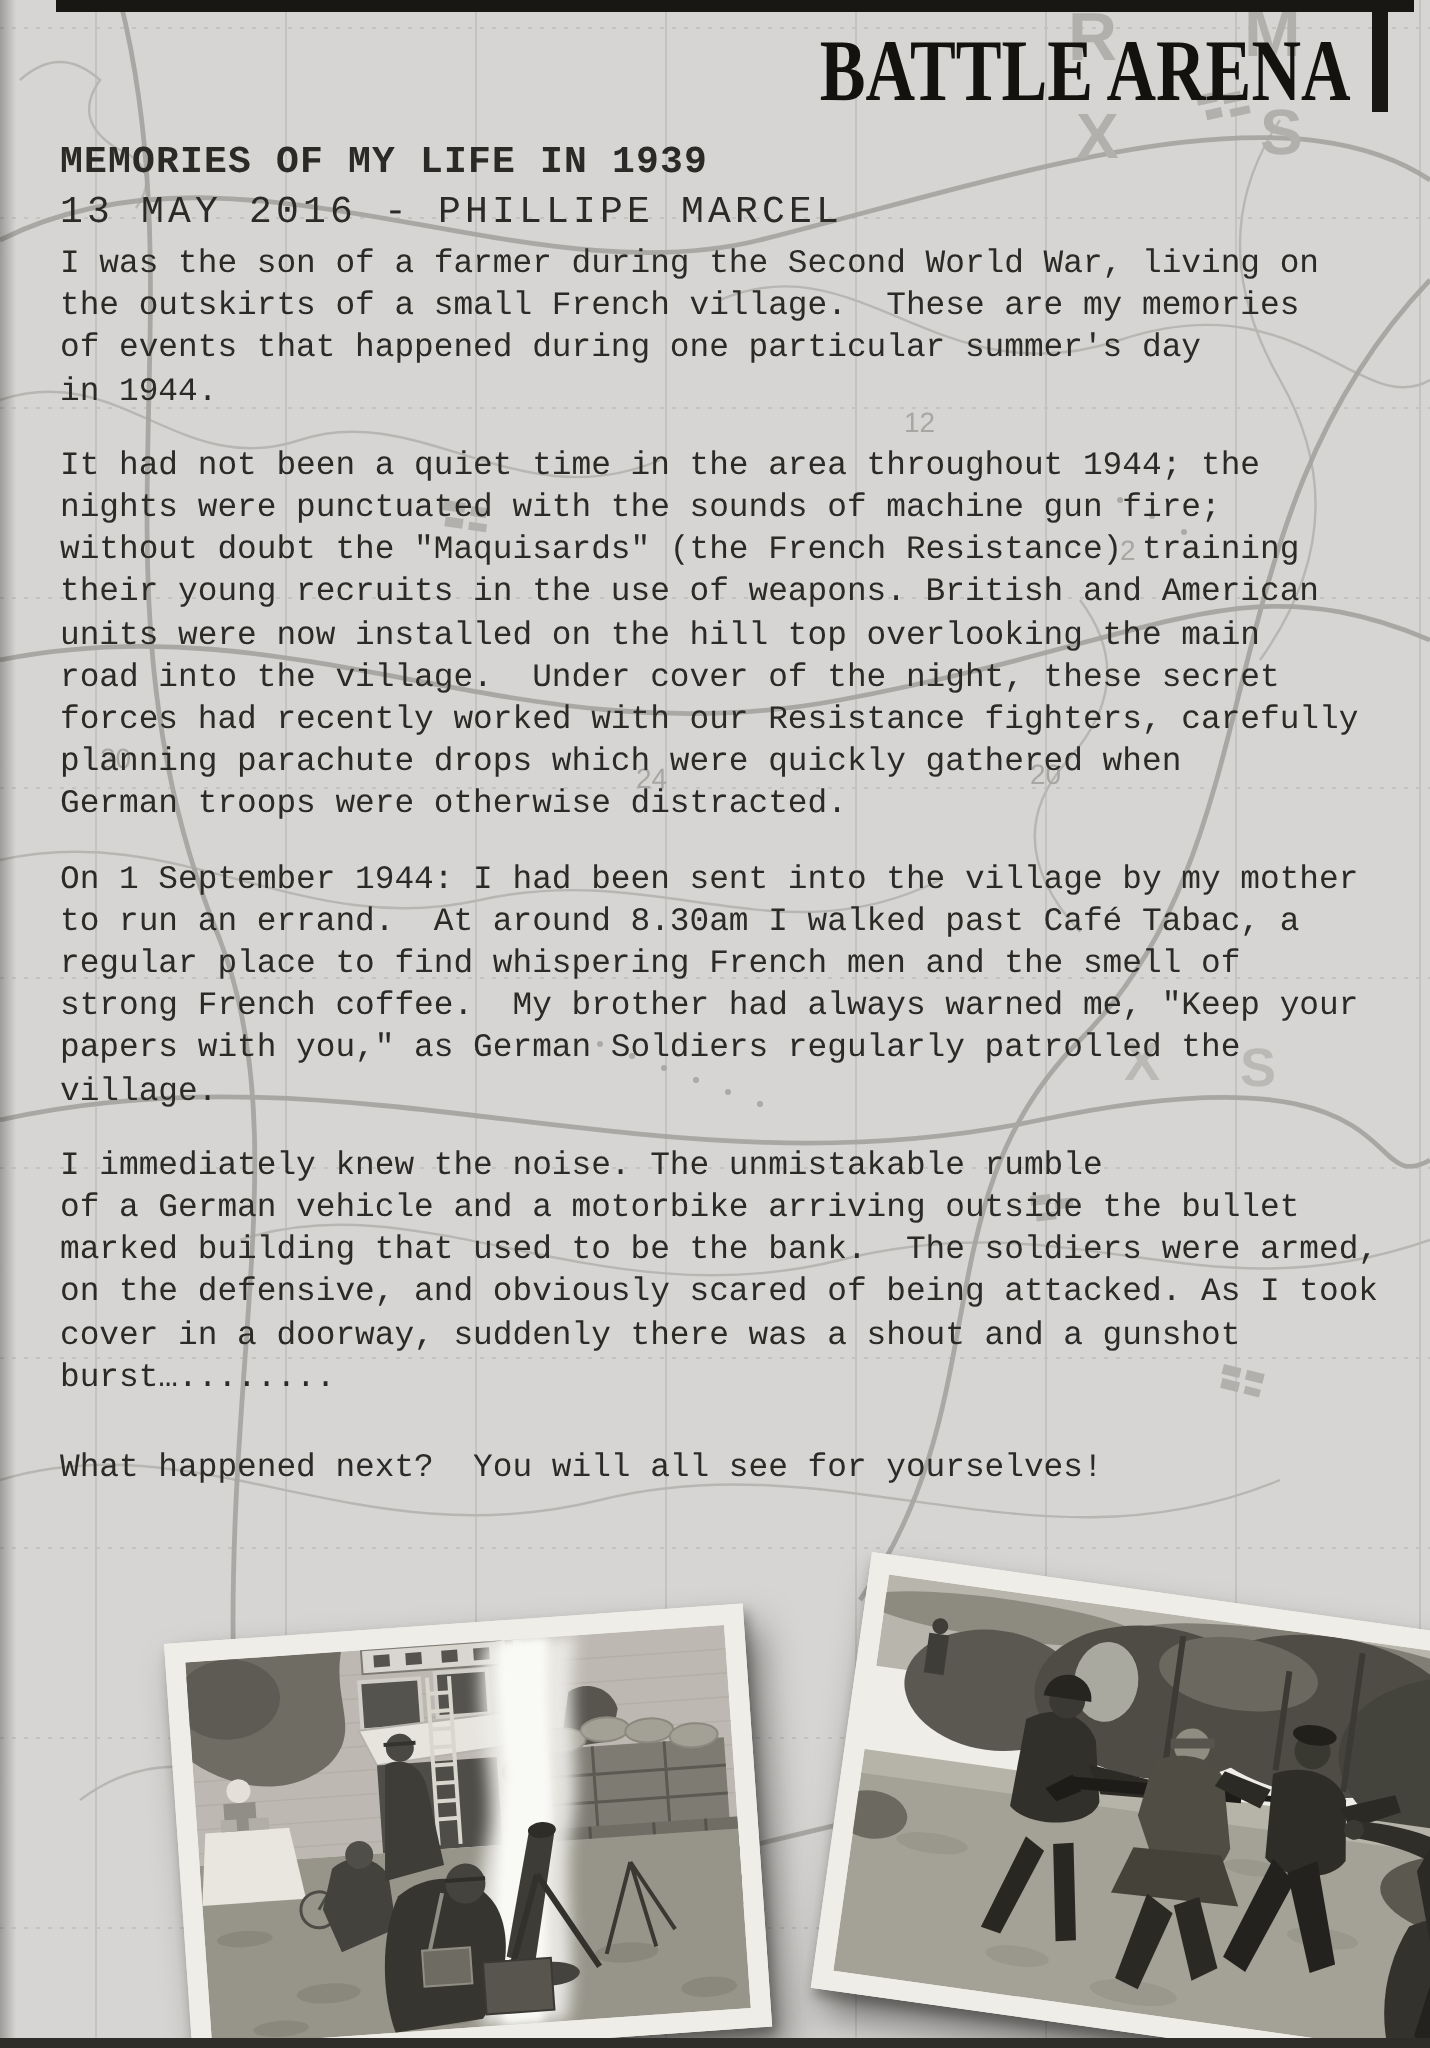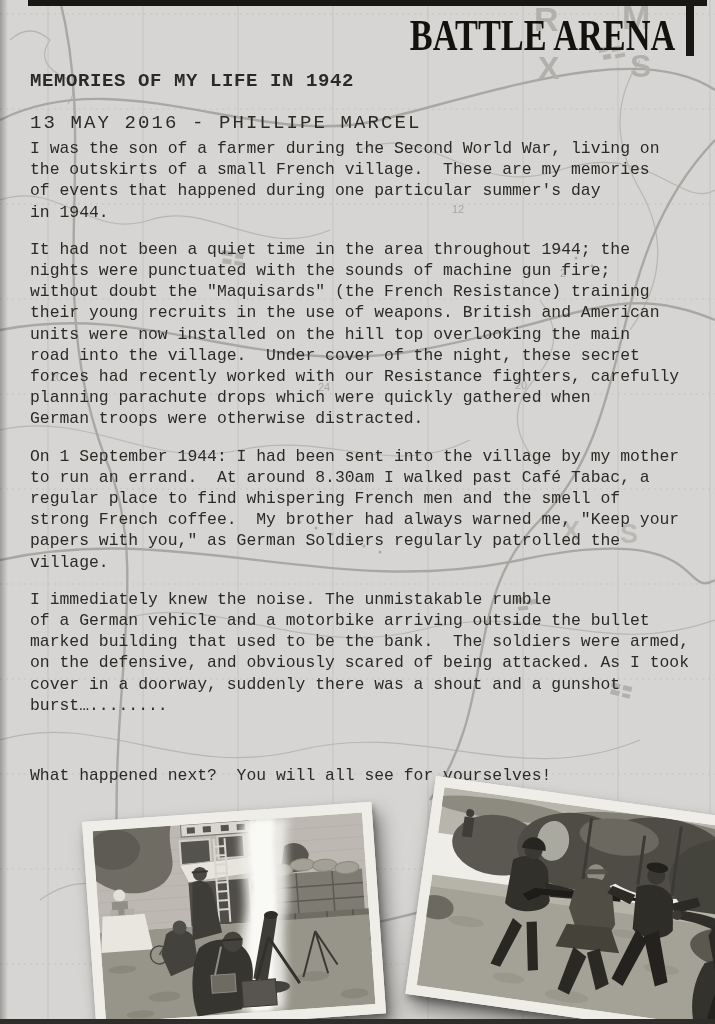--- a/index.html
+++ b/index.html
@@ -4,37 +4,37 @@
 <style>
   html,body{margin:0;padding:0;background:#6f6e6c;}
   .page{position:relative;width:715px;height:1024px;overflow:hidden;background:#d6d5d3;
         font-family:"Liberation Mono","DejaVu Sans Mono",monospace;}
 
   
   .map-bg{position:absolute;left:0;top:0;width:715px;height:1024px;z-index:0;}
   .map-letter{position:absolute;z-index:1;font-family:"Liberation Sans",sans-serif;
               font-weight:bold;color:#b1b0ad;line-height:1;}
   .map-num{position:absolute;z-index:1;font-family:"Liberation Sans",sans-serif;
-           font-size:11px;color:#a7a6a3;line-height:1;}
+           font-size:14px;color:#a7a6a3;line-height:1;}
 
   
   .top-rule{position:absolute;left:28px;top:0;width:679px;height:6px;background:#191713;z-index:2;}
   .masthead-bar{position:absolute;left:686px;top:6px;width:8px;height:50px;background:#191713;z-index:2;}
   .masthead{position:absolute;top:14px;right:40px;z-index:2;margin:0;
             font-family:"Liberation Serif","DejaVu Serif",serif;font-weight:bold;
             font-size:44px;line-height:44px;color:#14120e;white-space:nowrap;
             transform:scaleX(.78);transform-origin:100% 50%;}
 
   
   .article{position:absolute;left:30px;top:70px;width:682px;z-index:2;color:#2b2a27;}
   .article h2{margin:0;font-size:19px;font-weight:bold;letter-spacing:.6px;}
-  .byline{margin-top:20px;font-size:19px;letter-spacing:2.1px;}
+  .byline{margin-top:3px;font-size:19px;letter-spacing:2.1px;}
   .article p{margin:16px 0 0 0;font-size:16.4px;line-height:21.2px;white-space:pre-wrap;}
   .article p.first{margin-top:4px;}
-  .article p.closing{margin-top:49px;}
+  .article p.closing{margin-top:24px;}
 
   
   .photo{position:absolute;z-index:3;background:#efede7;border:10px solid #efede7;
          box-shadow:7px 12px 18px rgba(30,28,25,.5),2px 4px 6px rgba(30,28,25,.35);}
   .photo svg{display:block;}
   .photo-left{left:42px;top:806px;width:270px;height:192px;transform:rotate(-4deg);transform-origin:0 0;}
   .photo-right{left:396px;top:760px;width:360px;height:200px;transform:rotate(8deg);transform-origin:0 0;}
 
   
   .left-edge-shadow{position:absolute;left:0;top:0;width:8px;height:100%;z-index:4;
@@ -143,21 +143,21 @@
   <span class="map-num" style="left:285px;top:382px;margin-left:33px;">24</span>
   <span class="map-num" style="left:515px;top:380px;">20</span>
   <span class="map-num" style="left:452px;top:204px;">12</span>
   <span class="map-num" style="left:560px;top:268px;">2</span>
 
   <div class="top-rule"></div>
   <div class="masthead-bar"></div>
   <h1 class="masthead">BATTLE ARENA</h1>
 
   <div class="article">
-    <h2>MEMORIES OF MY LIFE IN 1942</h2>
+    <h2>MEMORIES OF MY LIFE IN 1939</h2>
     <div class="byline">13 MAY 2016 - PHILLIPE MARCEL</div>
     <p class="first">I was the son of a farmer during the Second World War, living on
 the outskirts of a small French village.  These are my memories
 of events that happened during one particular summer's day
 in 1944.</p>
     <p>It had not been a quiet time in the area throughout 1944; the
 nights were punctuated with the sounds of machine gun fire;
 without doubt the "Maquisards" (the French Resistance) training
 their young recruits in the use of weapons. British and American
 units were now installed on the hill top overlooking the main

